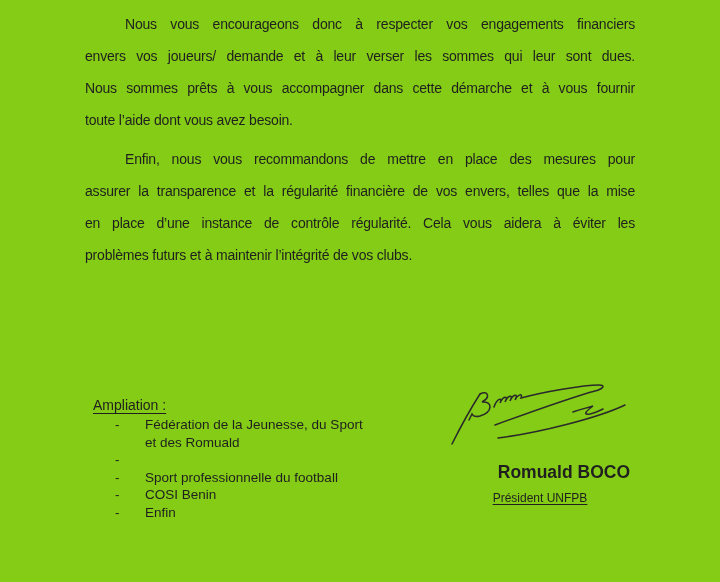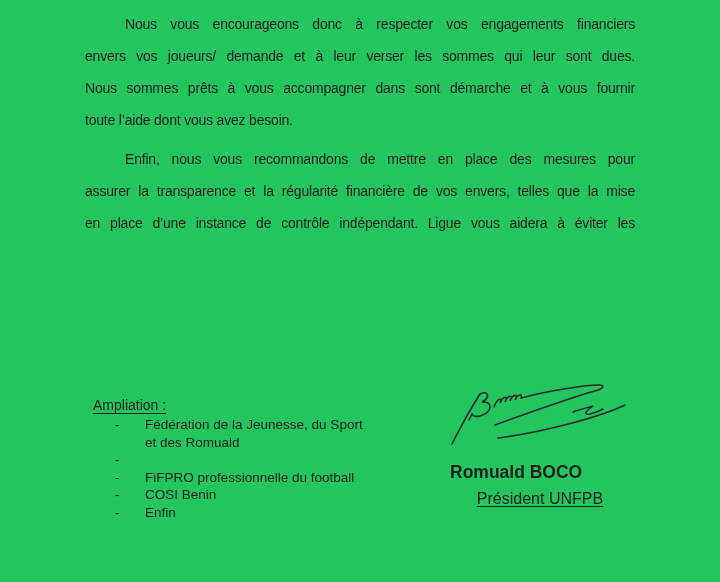--- a/index.html
+++ b/index.html
@@ -11,21 +11,21 @@
     height: 582px;
     background: #ffffff;
     font-family: "Liberation Sans", sans-serif;
     color: #1f1f1f;
     position: relative;
     overflow: hidden;
   }
   .page {
     position: absolute;
     inset: 0;
-    background: #22c55e;
+    background: #84cc16;
   }
   .content {
     position: absolute;
     left: 85px;
     top: 8px;
     width: 550px;
   }
   .para {
     margin: 0 0 7px 0;
     padding: 0;
@@ -74,55 +74,56 @@
     left: 443px;
     top: 380px;
     width: 195px;
     height: 66px;
   }
   .sig-name {
     position: absolute;
     left: 450px;
     top: 461px;
     width: 180px;
-    text-align: left;
+    text-align: right;
     font-size: 17.5px;
     font-weight: bold;
     line-height: 22px;
   }
   .sig-title {
     position: absolute;
     left: 450px;
     top: 491px;
     width: 180px;
     text-align: center;
-    font-size: 16px;
+    font-size: 12px;
     line-height: 15px;
     text-decoration: underline;
     text-underline-offset: 2px;
   }
 </style>
 </head>
 <body>
 
 <div class="page">
 
   <div class="content">
 
     <div class="para">
       <div class="bline first">Nous vous encourageons donc à respecter vos engagements financiers</div>
       <div class="bline">envers vos joueurs/ demande et à leur verser les sommes qui leur sont dues.</div>
-      <div class="bline">Nous sommes prêts à vous accompagner dans sont démarche et à vous fournir</div>
+      <div class="bline">Nous sommes prêts à vous accompagner dans cette démarche et à vous fournir</div>
       <div class="bline last">toute l’aide dont vous avez besoin.</div>
     </div>
 
     <div class="para">
       <div class="bline first">Enfin, nous vous recommandons de mettre en place des mesures pour</div>
       <div class="bline">assurer la transparence et la régularité financière de vos envers, telles que la mise</div>
-      <div class="bline">en place d’une instance de contrôle indépendant. Ligue vous aidera à éviter les</div>
+      <div class="bline">en place d’une instance de contrôle régularité. Cela vous aidera à éviter les</div>
+      <div class="bline last">problèmes futurs et à maintenir l’intégrité de vos clubs.</div>
     </div>
 
 
   </div>
 
   <div class="amp-heading">Ampliation :</div>
 
   <div class="amp-list">
     <div class="amp-row">
       <span class="amp-bullet">-</span>
@@ -130,21 +131,21 @@
     </div>
     <div class="amp-row">
       <span class="amp-bullet"></span>
       <span class="amp-text">et des Romuald</span>
     </div>
     <div class="amp-row">
       <span class="amp-bullet">-</span>
     </div>
     <div class="amp-row">
       <span class="amp-bullet">-</span>
-      <span class="amp-text">FiFPRO professionnelle du football</span>
+      <span class="amp-text">Sport professionnelle du football</span>
     </div>
     <div class="amp-row">
       <span class="amp-bullet">-</span>
       <span class="amp-text">COSI Benin</span>
     </div>
     <div class="amp-row">
       <span class="amp-bullet">-</span>
       <span class="amp-text">Enfin</span>
     </div>
   </div>

